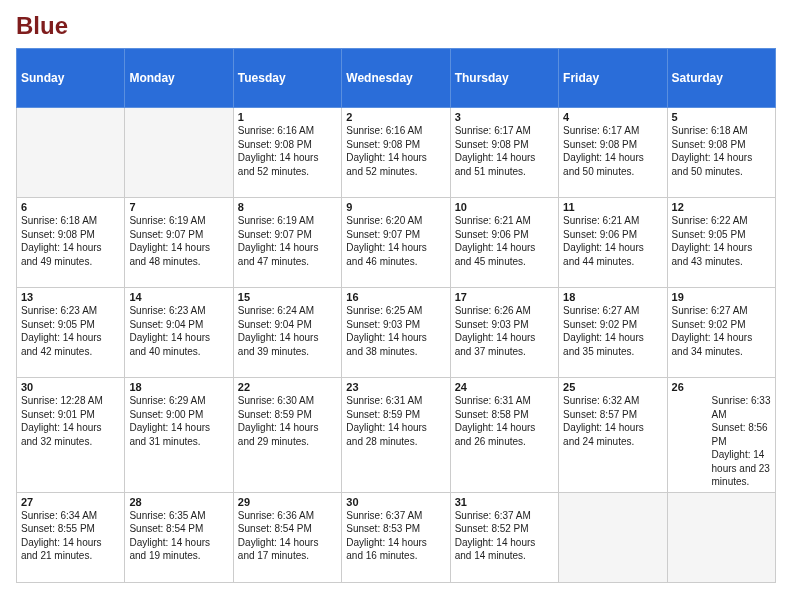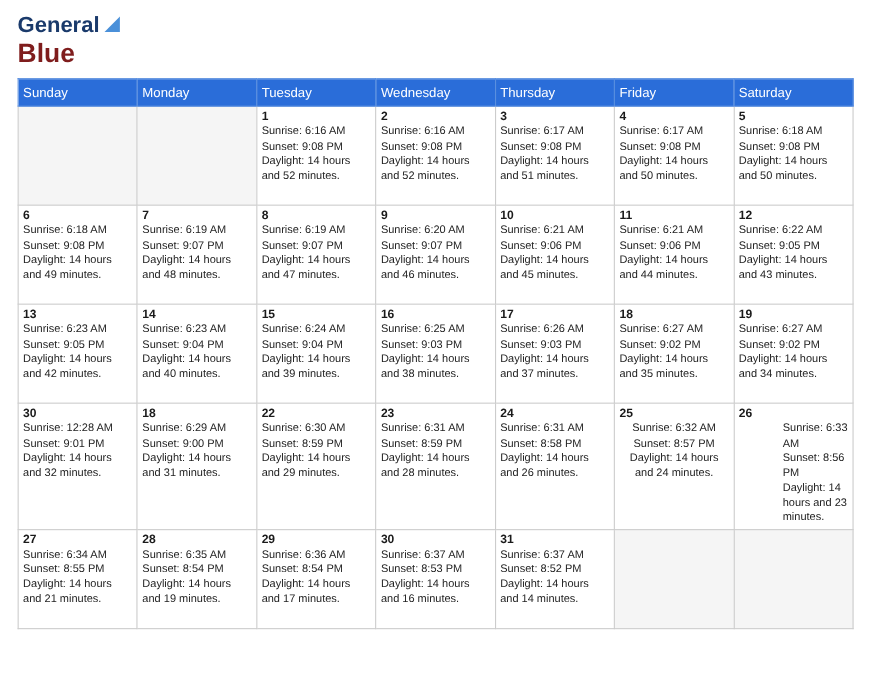--- a/index.html
+++ b/index.html
@@ -47,22 +47,22 @@
     }
     .calendar {
       width: 100%;
       border-collapse: collapse;
       table-layout: fixed;
     }
     .calendar th {
       background: #2a6dd9;
       color: #fff;
       font-size: 12px;
-      font-weight: normal;
-      padding: 5px 4px;
+      font-weight: bold;
+      padding: 22px 4px;
       text-align: left;
       border: 1px solid #5a8fdf;
     }
     .calendar td {
       border: 1px solid #ccc;
       vertical-align: top;
       padding: 3px 4px;
       font-size: 9.5px;
       color: #222;
       height: 90px;
@@ -82,26 +82,20 @@
       line-height: 1.35;
       color: #222;
     }
   </style>
 </head>
 <body>
 
 <div class="page">
   <div class="header">
     <div class="logo">
-      <div class="logo-row">
-        <span style="font-size:20px;font-weight:bold;color:#1a3a6b;">General</span>
-        <svg width="22" height="22" viewBox="0 0 22 22" style="margin-left:1px;margin-top:-4px;">
-          <polygon points="4,18 18,18 18,4" fill="#4a90d9"></polygon>
-        </svg>
-      </div>
       <div>
         <span style="font-size:24px;font-weight:bold;color:#7f1d1d;">Blue</span>
       </div>
     </div>
     <div class="title-block">
       <div class="month-title"></div>
       <div class="location"></div>
     </div>
   </div>
 
@@ -266,21 +260,21 @@
 Daylight: 14 hours and 28 minutes.</div>
           </td>
           <td>
             <div class="day-num">24</div>
             <div class="day-info" style="white-space: pre-line;">Sunrise: 6:31 AM
 Sunset: 8:58 PM
 Daylight: 14 hours and 26 minutes.</div>
           </td>
           <td>
             <div class="day-num">25</div>
-            <div class="day-info" style="white-space: pre-line; text-align: center;">Sunrise: 6:32 AM
+            <div class="day-info" style="white-space: pre-line;">Sunrise: 6:32 AM
 Sunset: 8:57 PM
 Daylight: 14 hours and 24 minutes.</div>
           </td>
           <td>
             <div class="day-num">26</div>
             <div class="day-info" style="white-space: pre-line; margin-left: 40px;">Sunrise: 6:33 AM
 Sunset: 8:56 PM
 Daylight: 14 hours and 23 minutes.</div>
           </td>
         </tr>

